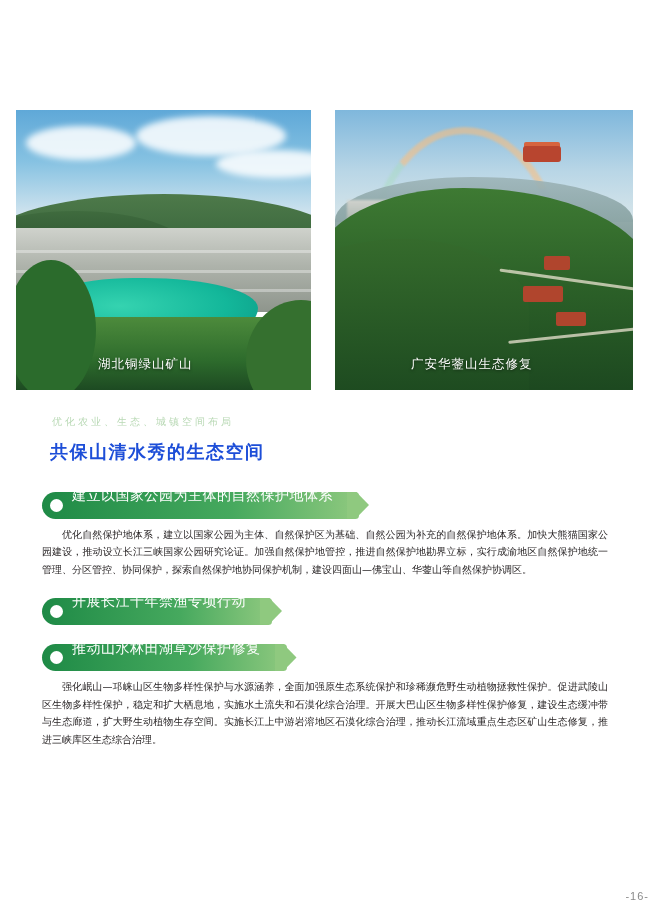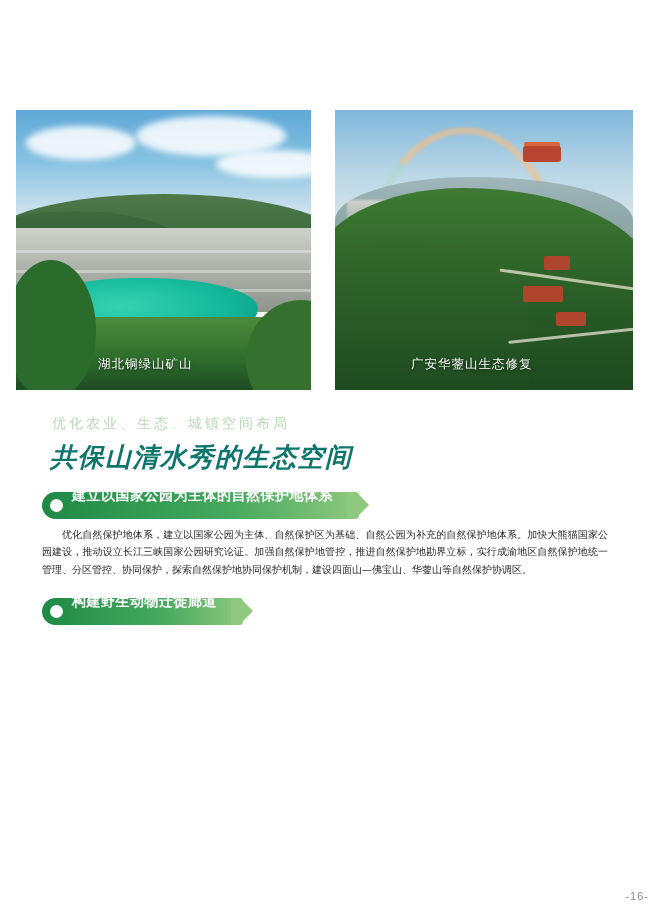--- a/index.html
+++ b/index.html
@@ -146,35 +146,34 @@
     white-space: nowrap;
   }
   .cap-left { left: 82px; }
   .cap-right { left: 76px; }
 
   
   .kicker {
     position: absolute;
     left: 52px;
     top: 415px;
-    font-size: 14px;
+    font-size: 10px;
     color: #b9d9b5;
     letter-spacing: 3px;
     white-space: nowrap;
   }
   .section-title {
     position: absolute;
     left: 50px;
     top: 440px;
-    font-size: 26px;
-    color: #0f766e;
+    font-size: 18px;
+    color: #1d4ed8;
     letter-spacing: 1.5px;
     font-weight: bold;
     white-space: nowrap;
-    font-style: italic;
   }
 
   
   .content {
     position: absolute;
     left: 42px;
     top: 486px;
     width: 566px;
   }
   .block { margin-bottom: 14px; }
@@ -182,21 +181,21 @@
   .banner {
     position: relative;
     height: 27px;
     display: inline-flex;
     align-items: center;
     padding: 0 26px 18px 30px;
     background: linear-gradient(90deg, #1e8a46 0%, #46a95e 60%, #8fc97f 100%);
     border-radius: 14px 4px 4px 14px;
     color: #ffffff;
     font-size: 14px;
-    font-weight: bold;
+    font-weight: normal;
     letter-spacing: .5px;
     white-space: nowrap;
     box-sizing: border-box;
   }
   .banner::after {
     content: "";
     position: absolute;
     right: -10px;
     top: 0;
     width: 22px;
@@ -287,21 +286,28 @@
       <div class="banner">
         <span class="bullet-dot"></span>
         <span>建立以国家公园为主体的自然保护地体系</span>
       </div>
       <p class="para">优化自然保护地体系，建立以国家公园为主体、自然保护区为基础、自然公园为补充的自然保护地体系。加快大熊猫国家公园建设，推动设立长江三峡国家公园研究论证。加强自然保护地管控，推进自然保护地勘界立标，实行成渝地区自然保护地统一管理、分区管控、协同保护，探索自然保护地协同保护机制，建设四面山—佛宝山、华蓥山等自然保护协调区。</p>
     </div>
 
     <div class="block">
       <div class="banner">
         <span class="bullet-dot"></span>
-        <span>构建野生动物迁徙廊道</span>
+        <span>开展长江十年禁渔专项行动</span>
       </div>
     </div>
 
+    <div class="block">
+      <div class="banner">
+        <span class="bullet-dot"></span>
+        <span>推动山水林田湖草沙保护修复</span>
+      </div>
+      <p class="para">强化岷山—邛崃山区生物多样性保护与水源涵养，全面加强原生态系统保护和珍稀濒危野生动植物拯救性保护。促进武陵山区生物多样性保护，稳定和扩大栖息地，实施水土流失和石漠化综合治理。开展大巴山区生物多样性保护修复，建设生态缓冲带与生态廊道，扩大野生动植物生存空间。实施长江上中游岩溶地区石漠化综合治理，推动长江流域重点生态区矿山生态修复，推进三峡库区生态综合治理。</p>
+    </div>
 
   </div>
 
   <div class="page-number">-16-</div>
 </div>
 
 </body></html>

